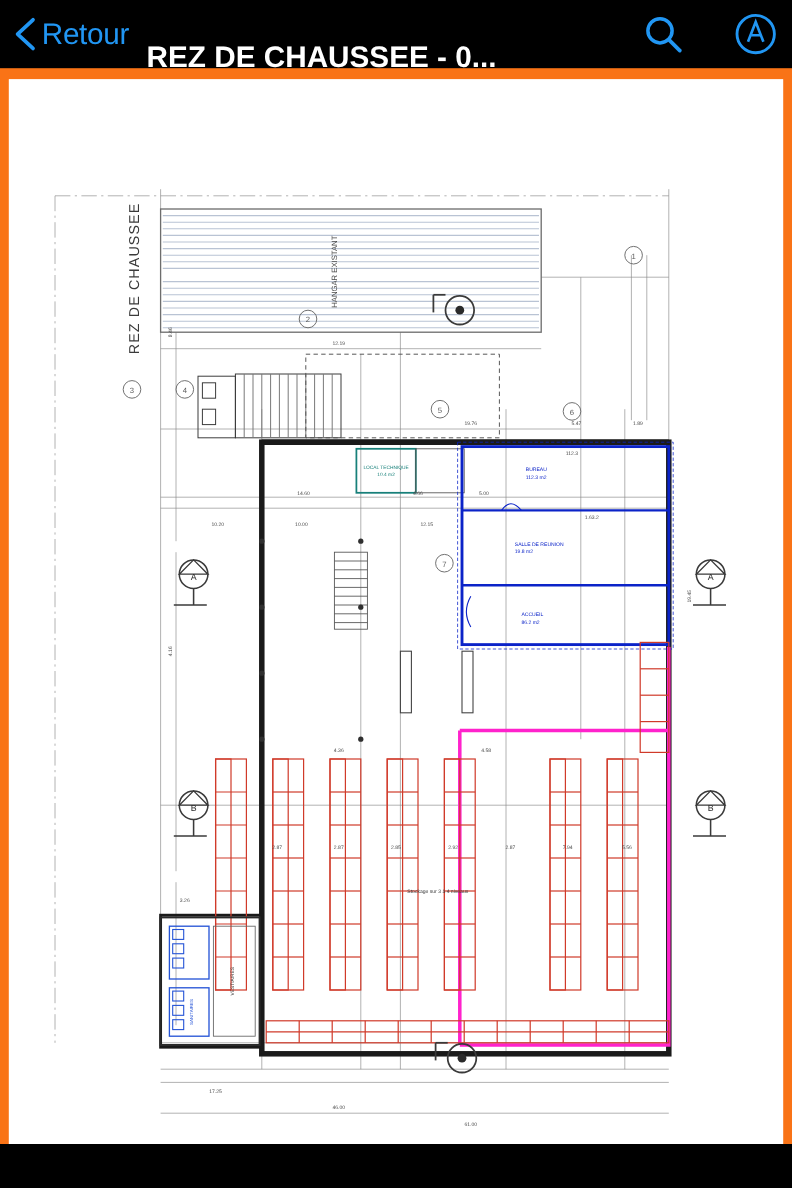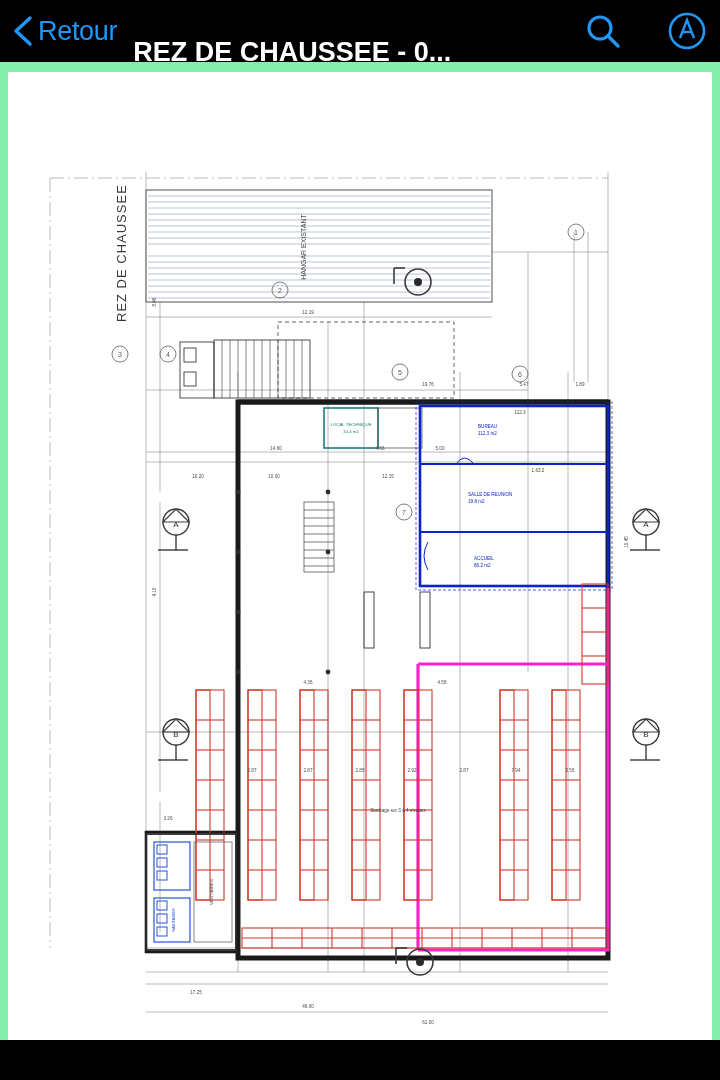--- a/index.html
+++ b/index.html
@@ -2,21 +2,21 @@
 <html><head>
 <meta charset="utf-8">
 <style>
   * { box-sizing: border-box; margin: 0; padding: 0; }
   html, body {
     width: 720px; height: 1080px;
     background: #000;
     font-family: "Liberation Sans", sans-serif;
     overflow: hidden;
   }
-  #app { position: relative; width: 720px; height: 1080px; background: #86efac; }
+  #app { position: relative; width: 720px; height: 1080px; background: #f97316; }
 
   
   .navbar {
     position: absolute; top: 0; left: 0;
     width: 720px; height: 62px;
     background: #000;
     display: flex; align-items: center;
   }
   .nav-back {
     display: flex; align-items: center;

